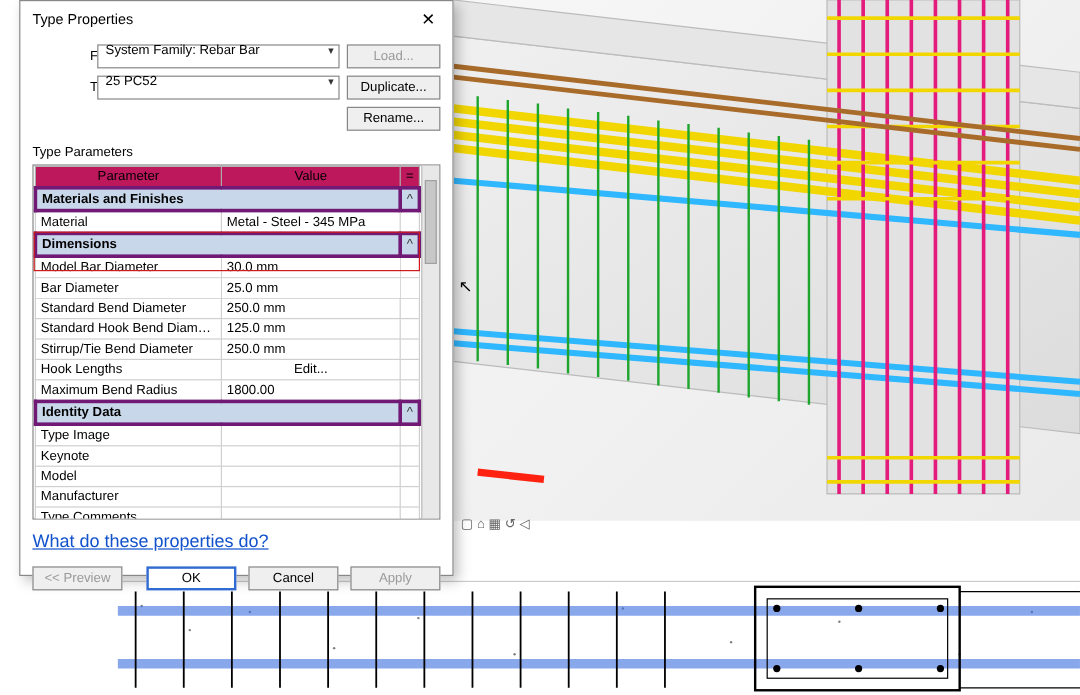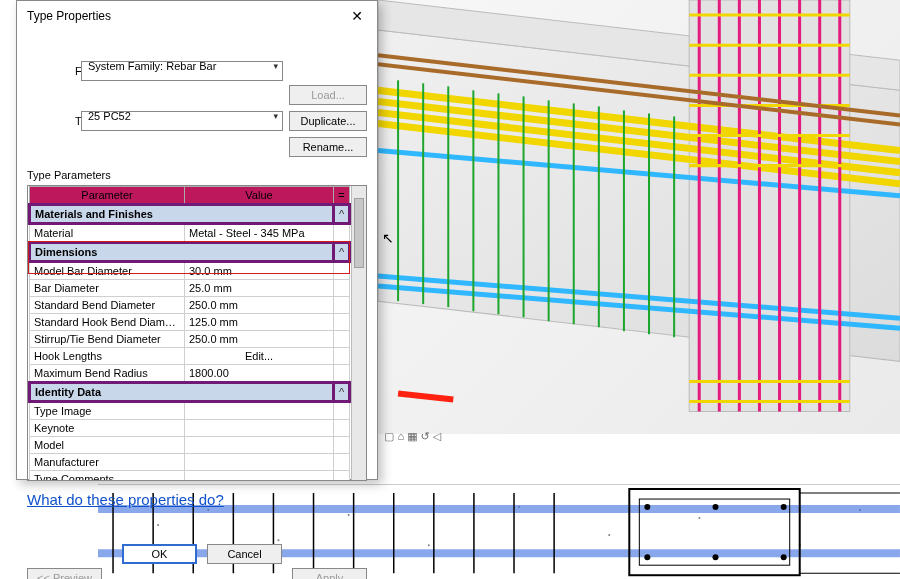--- a/index.html
+++ b/index.html
@@ -16,21 +16,21 @@
   .dialog { position: absolute; left: 16px; top: 0; width: 362px; height: 480px; background: #fff; border: 1px solid #888; box-shadow: 4px 4px 10px rgba(0,0,0,0.25); z-index: 10; display: flex; flex-direction: column; }
   .titlebar { display: flex; align-items: center; justify-content: space-between; padding: 4px 6px 4px 10px; }
   .titlebar .title { font-size: 12px; }
   .close { width: 28px; height: 22px; display: flex; align-items: center; justify-content: center; cursor: pointer; font-size: 14px; }
   .topform { padding: 6px 10px 4px 10px; }
   .row { display: flex; align-items: center; gap: 6px; margin-bottom: 6px; }
   .row label { width: 46px; color: #000; padding-left: 48px; }
   .cbo { flex: 1; height: 20px; border: 1px solid #888; background: #fff; display: flex; align-items: center; justify-content: space-between; padding: 0 4px 11px 6px; cursor: pointer; }
   .cbo .arrow { font-size: 9px; color: #333; }
   .btn { width: 78px; height: 20px; border: 1px solid #888; background: #efefef; display: flex; align-items: center; justify-content: center; cursor: pointer; }
-  .btn.disabled { color: #9a9a9a; cursor: default; margin-top: 48px; }
+  .btn.disabled { color: #9a9a9a; cursor: default; }
   .btn.primary { border: 2px solid #2f6bd1; background: #fff; }
   .row .spacer { flex: 1; }
 
   .section-label { padding: 2px 10px 4px 10px; }
   .grid-wrap { margin: 0 10px; border: 1px solid #888; position: relative; height: 296px; display: flex; }
   .grid-body { flex: 1; overflow: hidden; }
   .grid-scroll { width: 15px; background: #e8e8e8; border-left: 1px solid #bbb; position: relative; }
   .grid-scroll .thumb { position: absolute; left: 2px; right: 2px; top: 12px; height: 70px; background: #c7c7c7; border: 1px solid #a0a0a0; }
   table { width: 100%; border-collapse: collapse; table-layout: fixed; }
   th { background: #be185d; border: 1px solid #aaa; font-weight: normal; padding: 2px 4px; text-align: center; height: 18px; }

